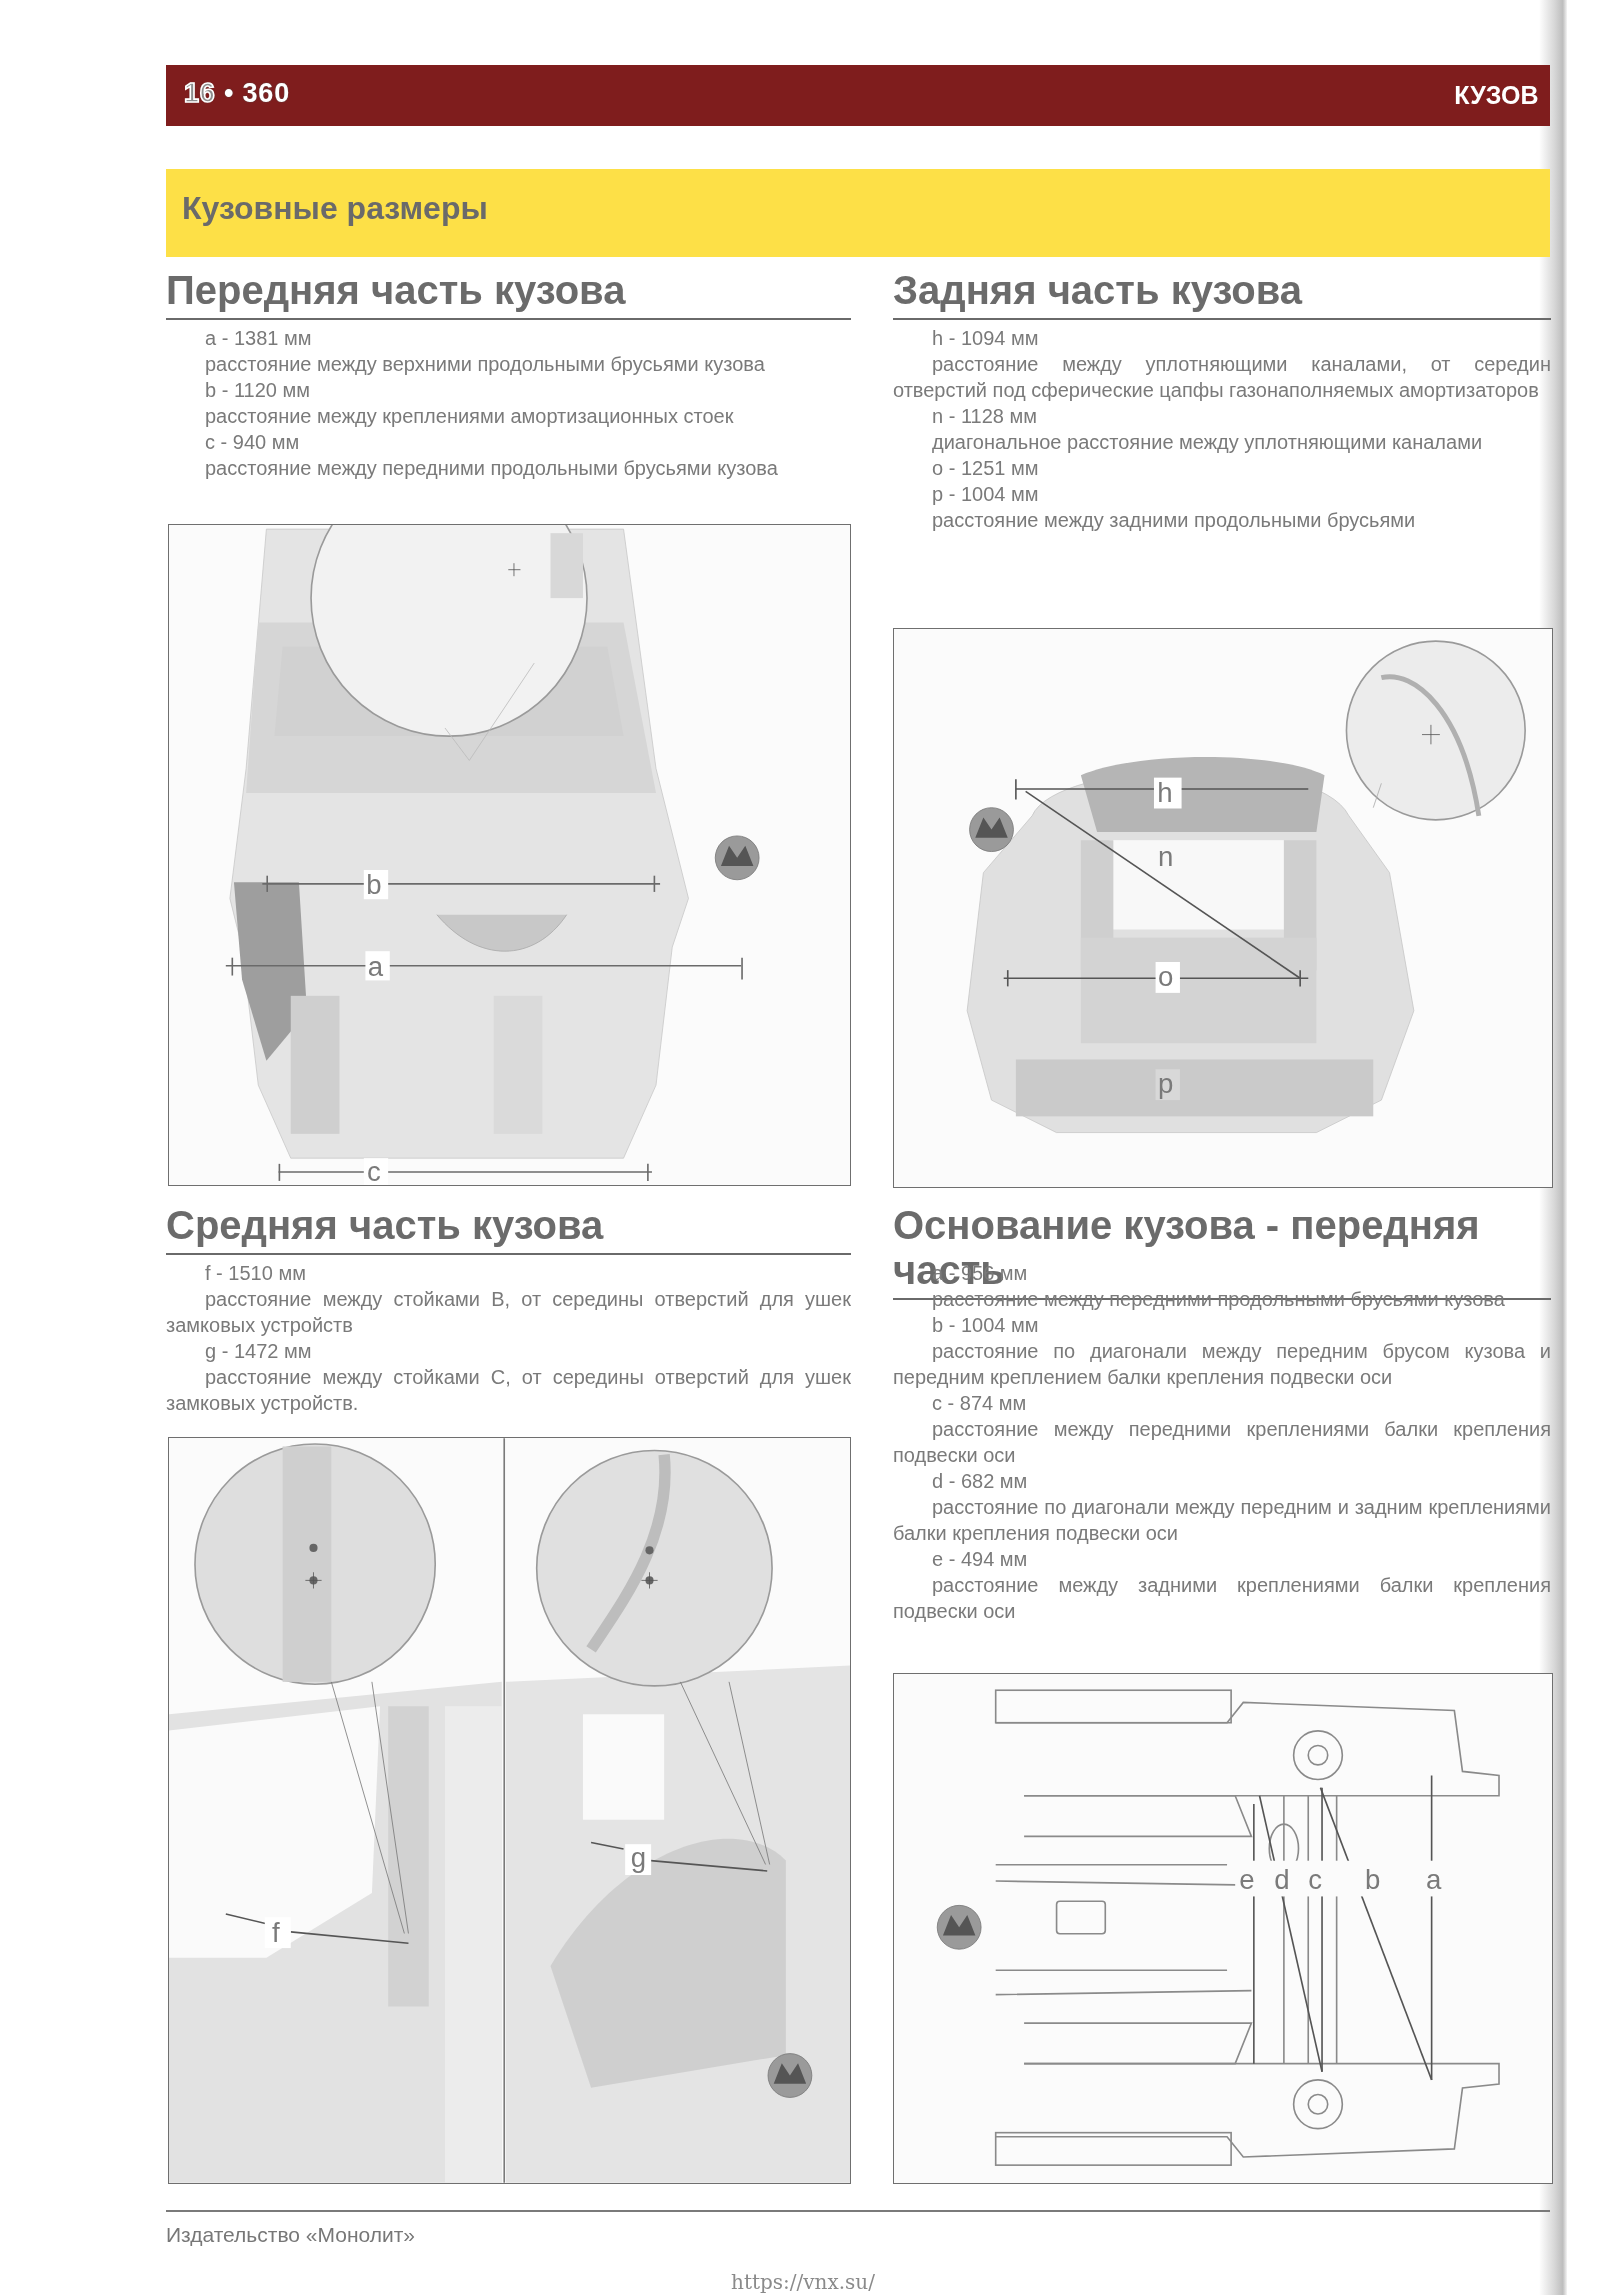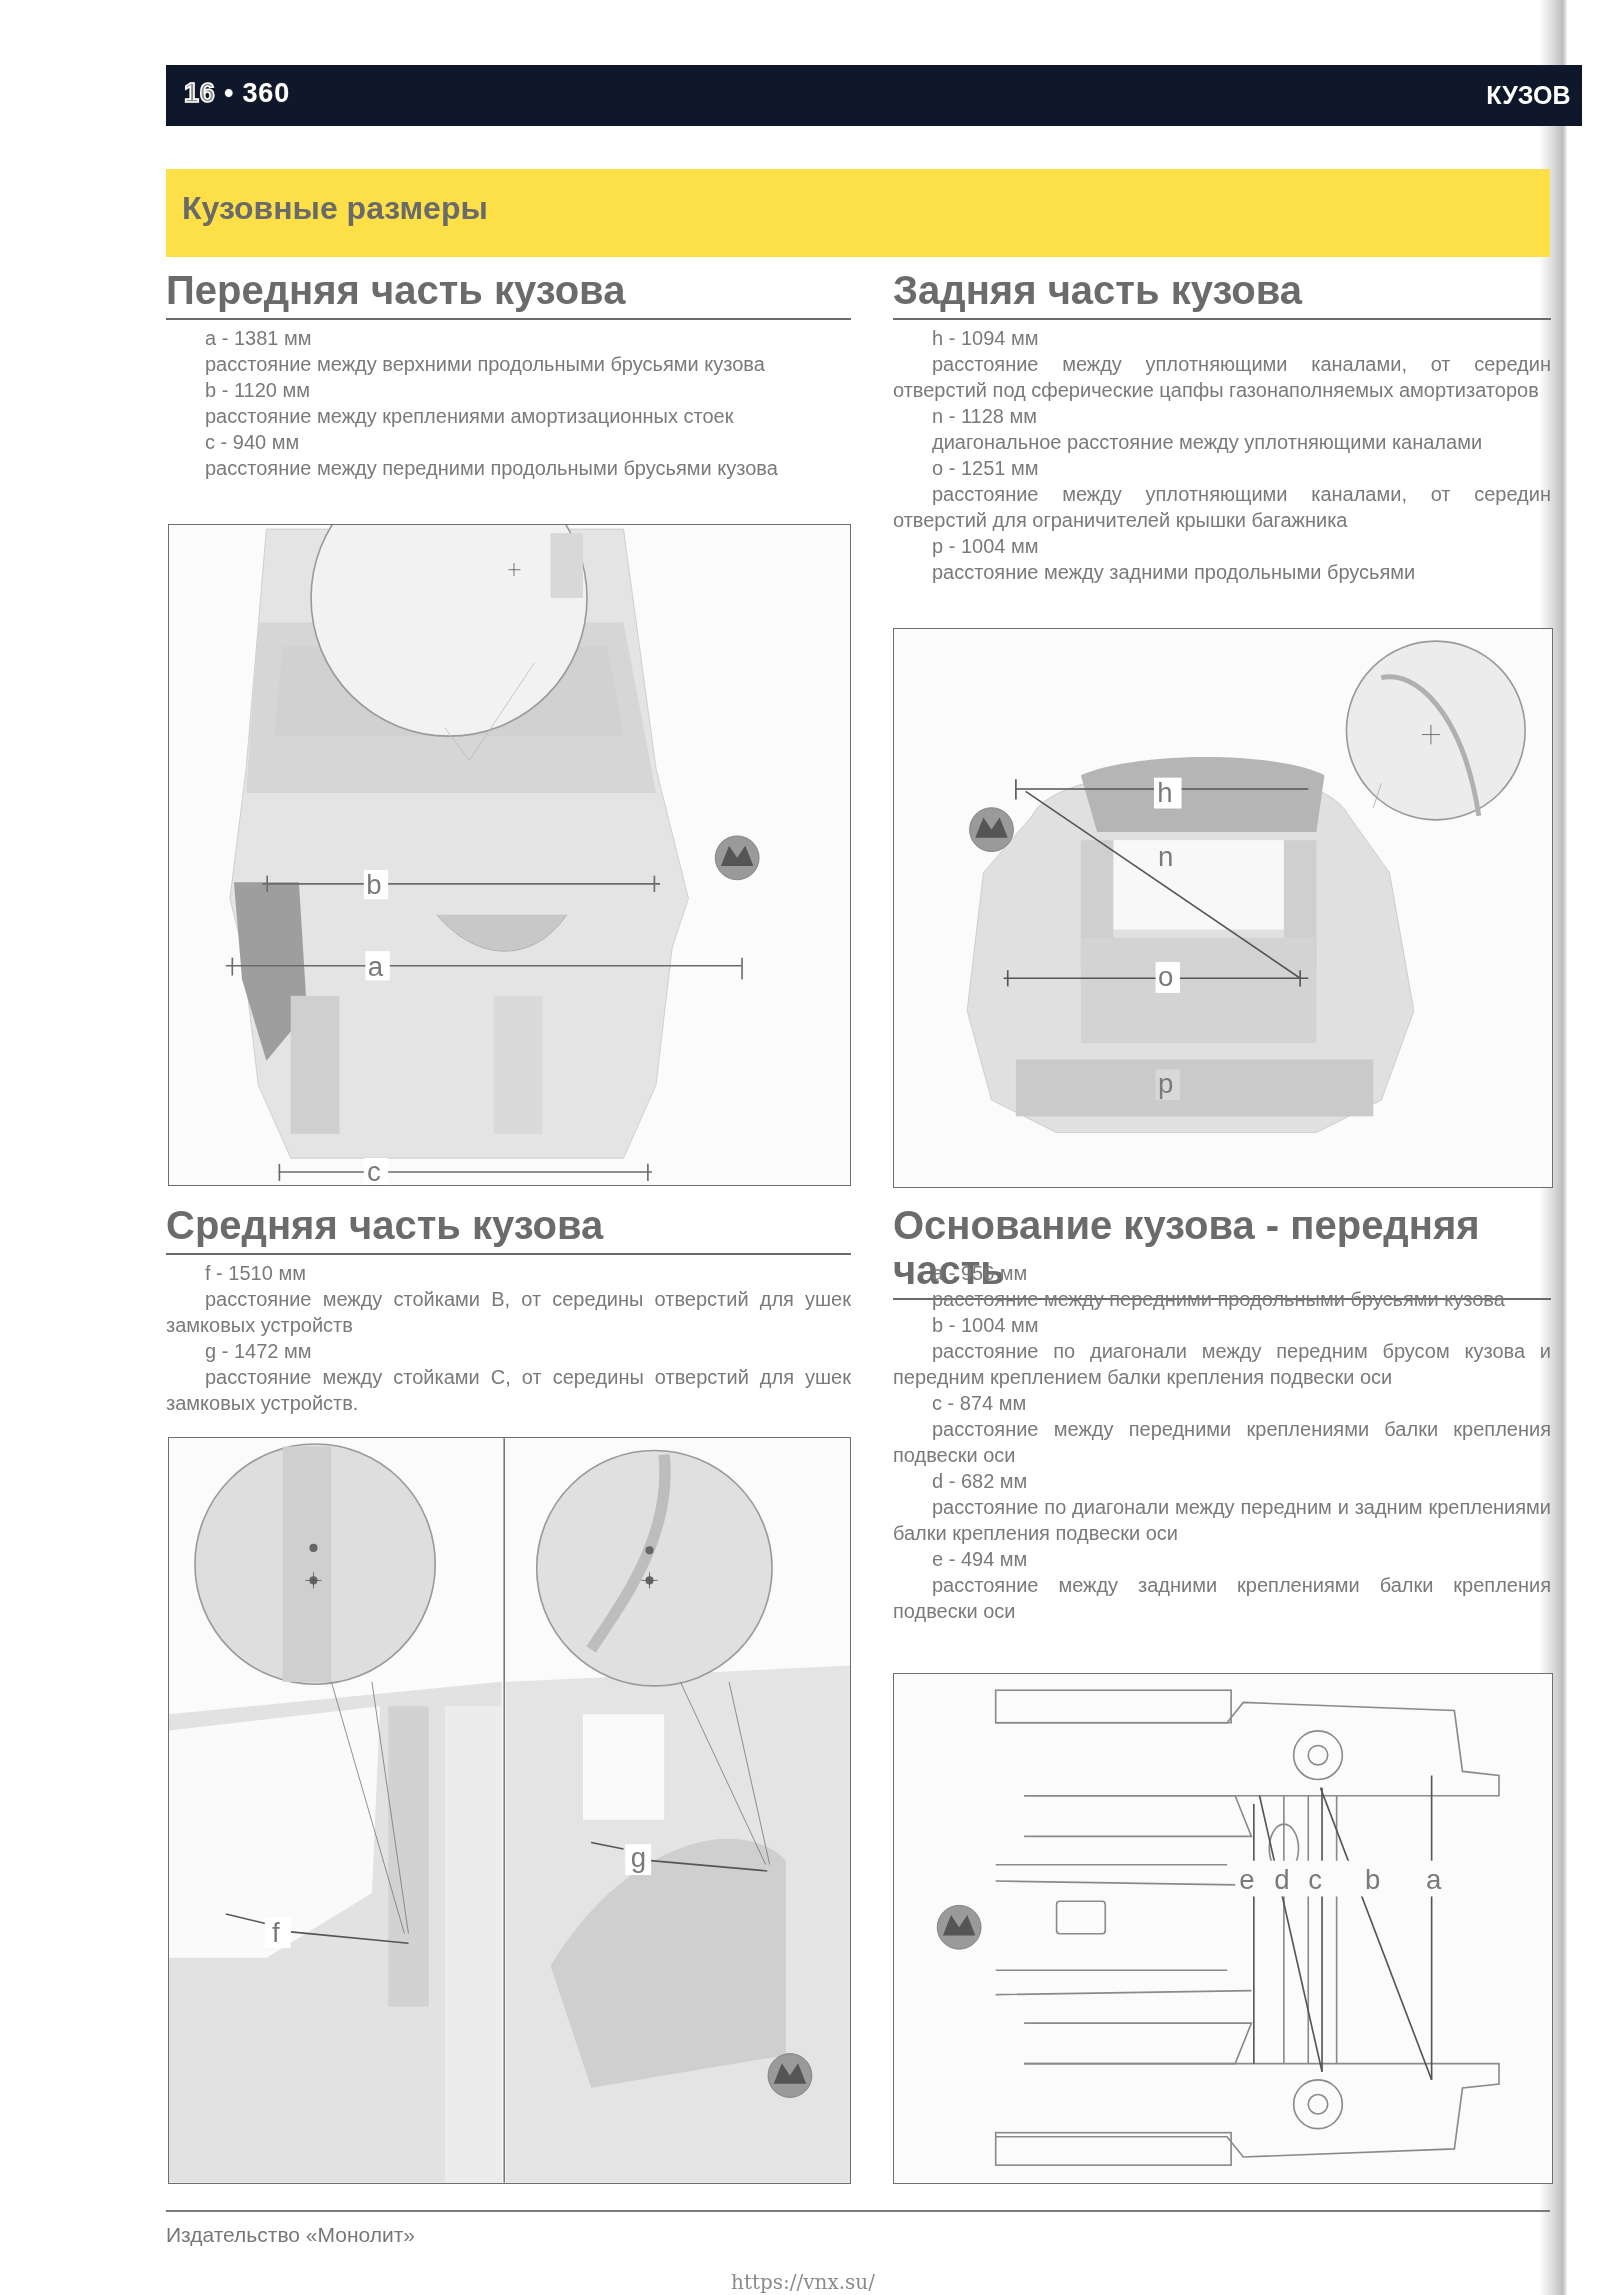--- a/index.html
+++ b/index.html
@@ -8,22 +8,21 @@
     background:#ffffff;
     font-family:"Liberation Sans", "DejaVu Sans", sans-serif;
     color:#6e6e6e;
   }
   .page-edge {
     position:absolute; left:1539px; top:0; width:28px; height:2295px;
     background:linear-gradient(to right, rgba(255,255,255,0) 0%, #d7d7d7 55%, #bdbdbd 85%, #f4f4f4 100%);
   }
   .header-bar {
     position:absolute; left:166px; top:65px; width:1384px; height:61px;
-    background:#0f172a;
-    padding-left:32px;
+    background:#7f1d1d;
   }
   .header-left {
     position:absolute; left:18px; top:13px;
     font-weight:bold; font-size:27px; color:#fff;
     text-shadow:0 0 1.6px #555;
     letter-spacing:0.8px;
   }
   .header-left .chap { color:#8d8d8d; -webkit-text-stroke:1.6px #fff; }
   .header-right {
     position:absolute; right:11.4px; top:16px;
@@ -131,21 +130,20 @@
   </svg>
 </div>
 
 <div class="sec-title" style="left:893px; top:268px; width:658px;">Задняя часть кузова</div>
 <div class="sec-body" style="left:893px; top:325px; width:658px;">
   <span class="dim">h - 1094 мм</span>
   <span class="desc">расстояние между уплотняющими каналами, от середин отверстий под сферические цапфы газонаполняемых амортизаторов</span>
   <span class="dim">n - 1128 мм</span>
   <span class="desc">диагональное расстояние между уплотняющими каналами</span>
   <span class="dim">o - 1251 мм</span>
-  <span class="desc">расстояние между уплотняющими каналами, от середин отверстий для ограничителей крышки багажника</span>
   <span class="dim">p - 1004 мм</span>
   <span class="desc">расстояние между задними продольными брусьями</span>
 </div>
 <div class="figure" style="left:893px; top:628px; width:658px; height:558px;">
   <svg width="658" height="558" viewBox="0 0 810 687">
     <path d="M170 230 C200 160 520 150 560 230 L610 300 L640 470 L600 580 L520 620 L200 620 L120 580 L90 470 L110 300 Z" fill="#e0e0e0" stroke="#c6c6c6"></path>
     <path d="M230 180 C300 150 470 150 530 180 L520 250 L250 250 Z" fill="#b5b5b5"></path>
     <rect x="265" y="260" width="215" height="110" fill="#f8f8f8"></rect>
     <path d="M230 260 L270 260 L270 420 L230 420 Z" fill="#cfcfcf"></path>
     <path d="M480 260 L520 260 L520 420 L480 420 Z" fill="#cfcfcf"></path>

